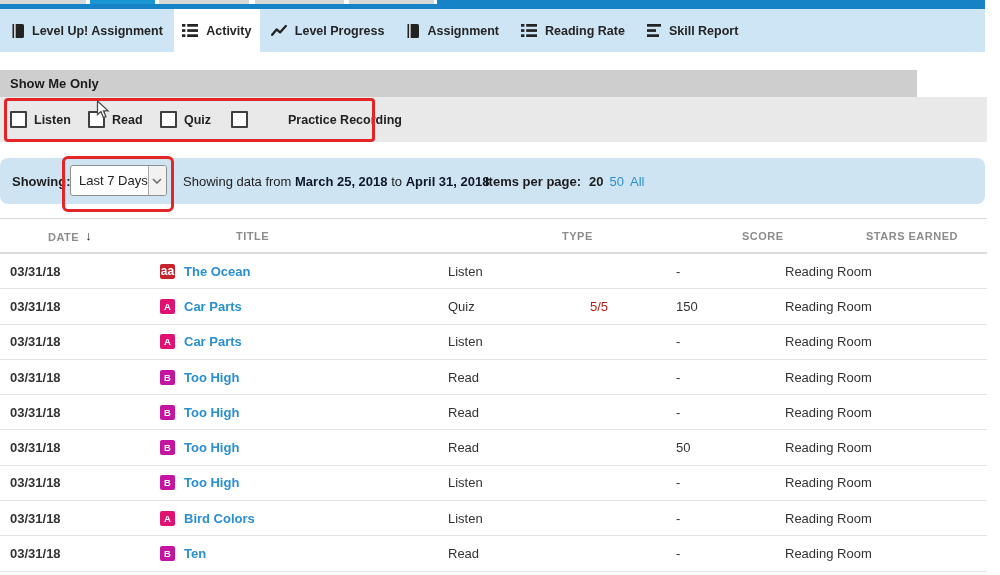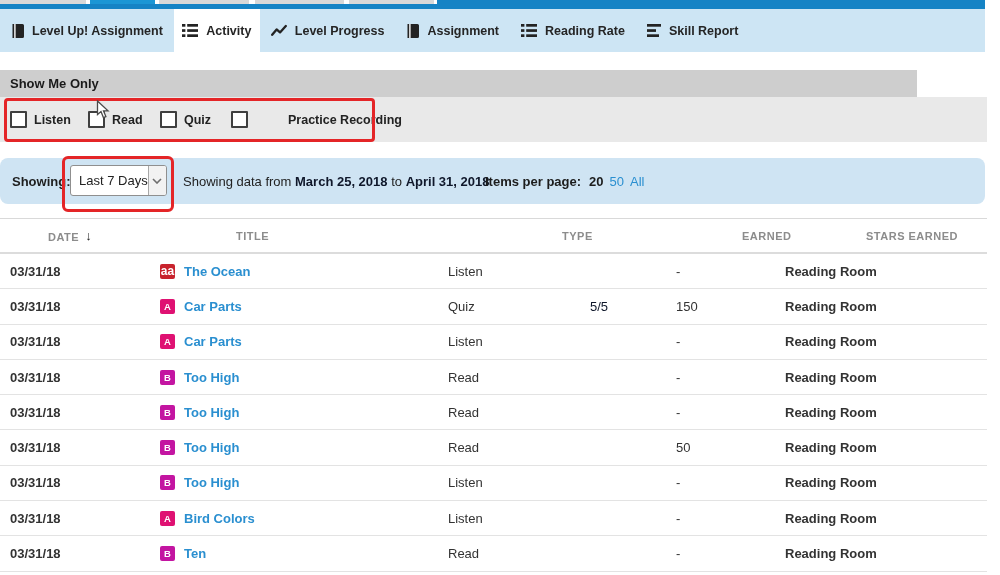--- a/index.html
+++ b/index.html
@@ -52,25 +52,25 @@
   .sort-arrow{color:#1a1a1a;font-size:13px;font-weight:400;margin-left:6px;letter-spacing:0;}
   .tr{display:flex;height:35.3px;border-bottom:1px solid #e3e3e3;align-items:center;box-sizing:border-box;}
   .td{box-sizing:border-box;display:flex;align-items:center;font-size:13px;color:#333;}
   .col0{width:150px;padding-left:10px;}
   .col1{width:290px;padding-left:10px;}
   .col2{width:142px;padding-left:8px;}
   .col3{width:86px;padding-left:8px;}
   .col4{width:109px;padding-left:8px;}
   .col5{width:210px;padding-left:8px;}
   .date{font-weight:700;}
-  .loc{font-weight:700;}
+  .loc{font-weight:400;}
   .badge{width:15px;height:15px;border-radius:2px;color:#fff;font-size:9.5px;font-weight:700;display:flex;align-items:center;justify-content:center;flex:0 0 15px;}
   .badge.small{font-size:12px;}
   .title-link{color:#2a8fd0;font-weight:700;margin-left:9px;cursor:pointer;text-decoration:none;}
-  .score-link{color:#0f172a;cursor:pointer;text-decoration:none;}
+  .score-link{color:#b91c1c;cursor:pointer;text-decoration:none;}
 </style>
 </head>
 <body>
 
 <div class="stage">
 
   <div class="topstrip">
     <div class="blueline"></div>
     <div class="seg gray" style="left:0;width:86px"></div>
     <div class="seg activeblue" style="left:90px;width:65px"></div>
@@ -202,21 +202,21 @@
         <span class="psize link">50</span>
         <span class="psize link">All</span>
       </span>
   </div>
 
   <div class="tablewrap">
     <div class="thead">
         <div class="th col0">DATE<span class="sort-arrow">↓</span></div>
         <div class="th col1">TITLE</div>
         <div class="th col2">TYPE</div>
-        <div class="th col3">EARNED</div>
+        <div class="th col3">SCORE</div>
         <div class="th col4">STARS EARNED</div>
       </div>
     <div>
         <div class="tr">
           <div class="td col0 date">03/31/18</div>
           <div class="td col1">
             <span class="badge small" style="background: rgb(200, 35, 45);">aa</span>
             <a class="title-link">The Ocean</a>
           </div>
           <div class="td col2">Listen</div>

